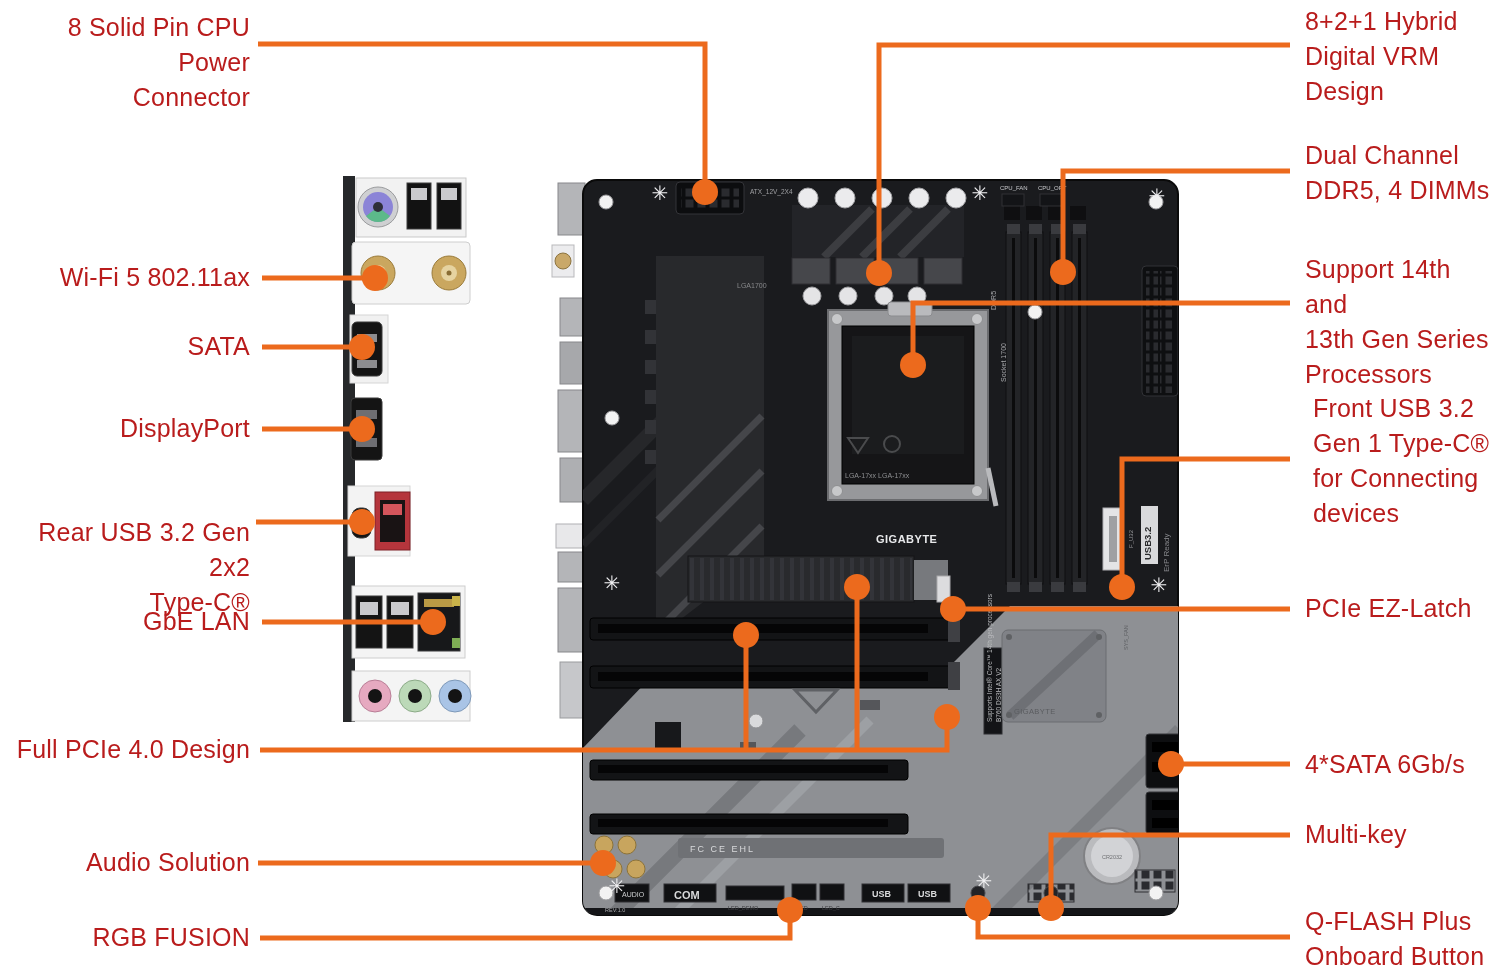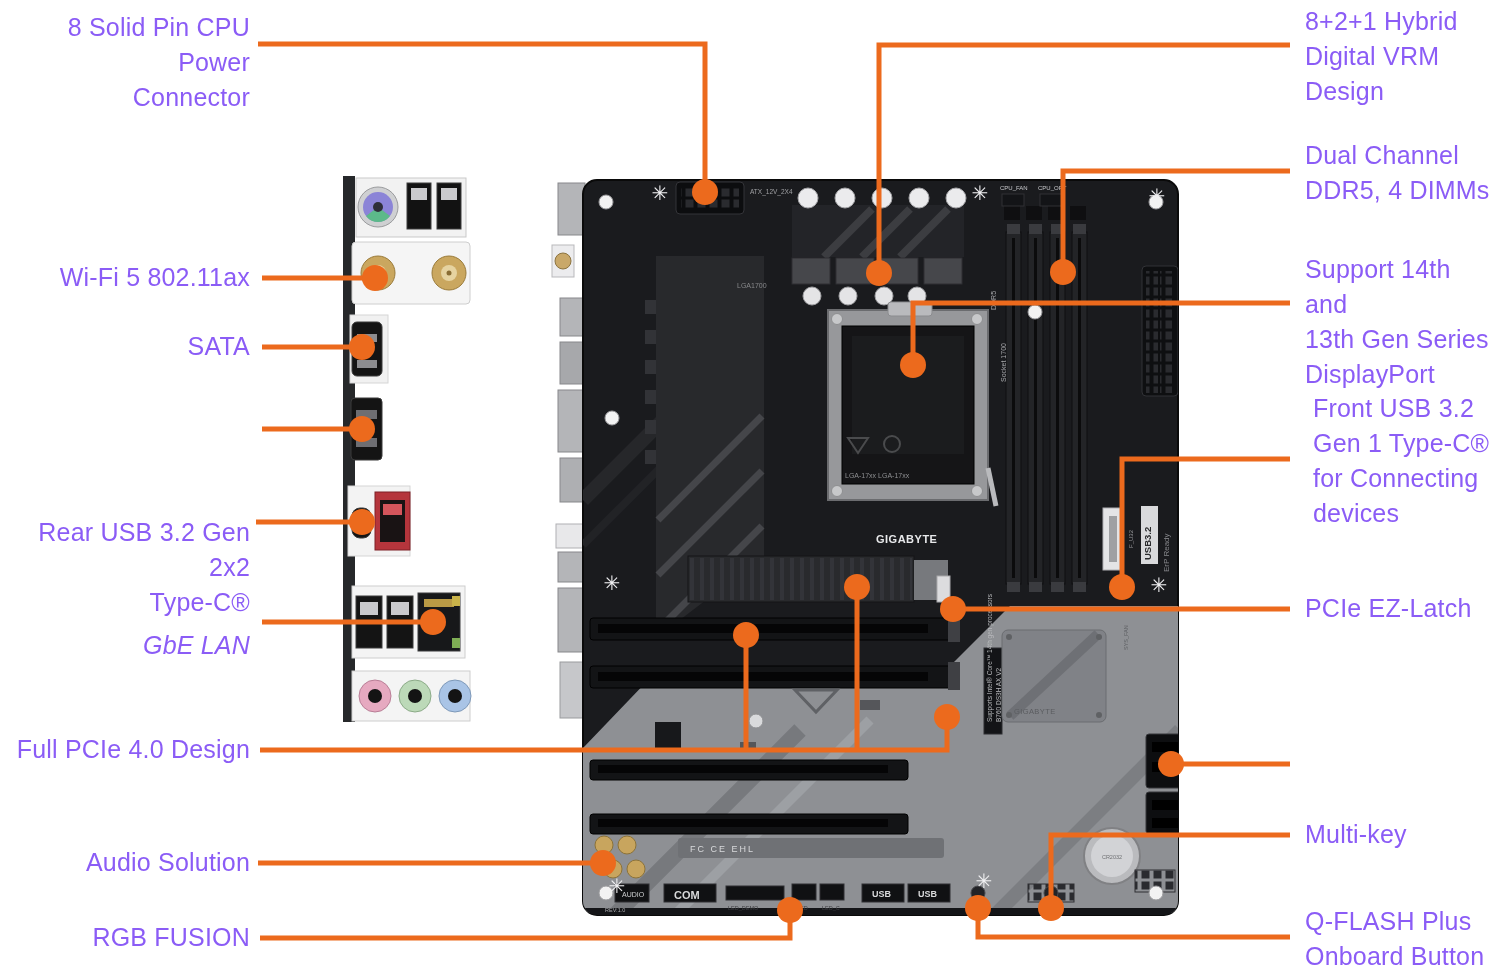--- a/index.html
+++ b/index.html
@@ -2,21 +2,21 @@
 <html><head>
 <meta charset="utf-8">
 <style>
   html,body{margin:0;padding:0;background:#ffffff;}
   .canvas{
     position:relative;width:1500px;height:967px;background:#ffffff;
     font-family:"Liberation Sans",sans-serif;overflow:hidden;
   }
   .canvas svg{position:absolute;left:0;top:0;}
   .callout-label{
-    position:absolute;color:#8b5cf6;font-size:25px;line-height:35px;
+    position:absolute;color:#b91c1c;font-size:25px;line-height:35px;
     white-space:pre-line;letter-spacing:0.2px;
   }
   .callout-label.left{width:250px;text-align:right;left:0;}
   .callout-label.right{left:1305px;width:195px;text-align:left;}
 </style>
 </head>
 <body>
 
 <div class="canvas">
 
@@ -394,37 +394,39 @@
     <circle cx="1171" cy="764" r="13"></circle>
     <circle cx="1051" cy="908" r="13"></circle>
     <circle cx="978" cy="908" r="13"></circle>
   </g>
 </svg>
 
 <div class="callout-label left" style="top:10px;">8 Solid Pin CPU Power
 Connector</div>
 <div class="callout-label left" style="top:260px;">Wi-Fi 5 802.11ax</div>
 <div class="callout-label left" style="top:329px;">SATA</div>
+<div class="callout-label left" style="top:411px;">DisplayPort</div>
 <div class="callout-label left" style="top:515px;">Rear USB 3.2 Gen 2x2
 Type-C®</div>
-<div class="callout-label left" style="top:628px;font-style:italic;">GbE LAN</div>
+<div class="callout-label left" style="top:604px;">GbE LAN</div>
 <div class="callout-label left" style="top:732px;">Full PCIe 4.0 Design</div>
 <div class="callout-label left" style="top:845px;">Audio Solution</div>
 <div class="callout-label left" style="top:920px;">RGB FUSION</div>
 
 <div class="callout-label right" style="top:4px;">8+2+1 Hybrid
 Digital VRM
 Design</div>
 <div class="callout-label right" style="top:138px;">Dual Channel
 DDR5, 4 DIMMs</div>
 <div class="callout-label right" style="top:252px;">Support 14th and
 13th Gen Series
-DisplayPort</div>
+Processors</div>
 <div class="callout-label right" style="top:391px;margin-left:8px;">Front USB 3.2
 Gen 1 Type-C®
 for Connecting
 devices</div>
 <div class="callout-label right" style="top:591px;">PCIe EZ-Latch</div>
+<div class="callout-label right" style="top:747px;">4*SATA 6Gb/s</div>
 <div class="callout-label right" style="top:817px;">Multi-key</div>
 <div class="callout-label right" style="top:904px;">Q-FLASH Plus
 Onboard Button</div>
 
 </div>
 
 </body></html>

